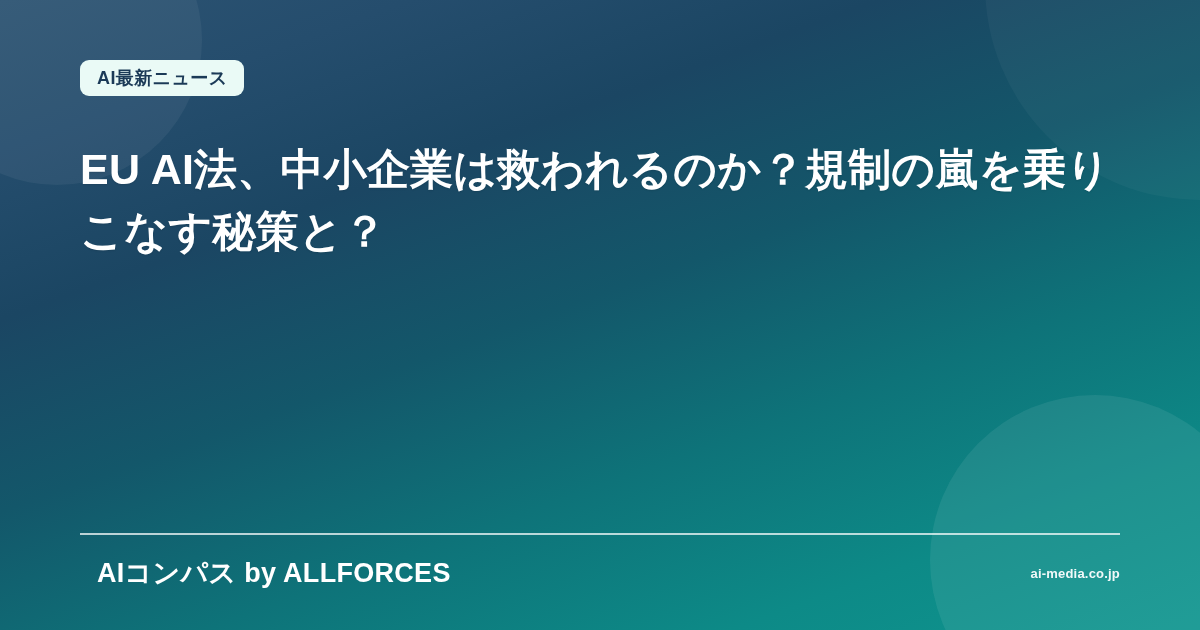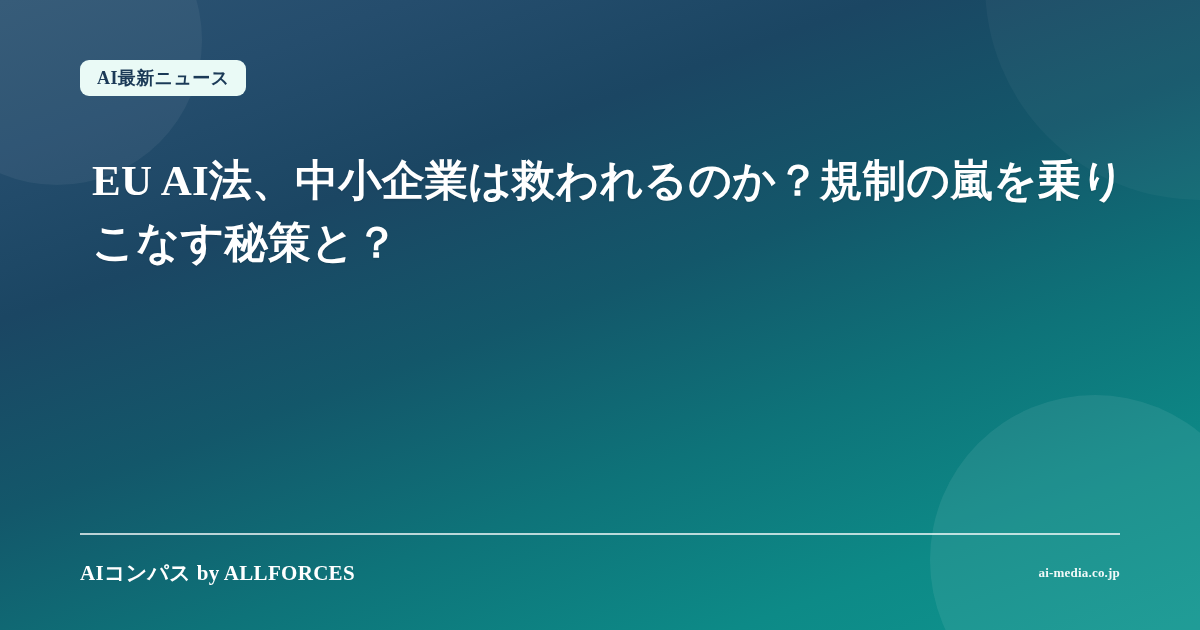--- a/index.html
+++ b/index.html
@@ -7,21 +7,21 @@
     margin: 0;
     padding: 0;
     background: #ffffff;
   }
 
   .og-card {
     position: relative;
     width: 1200px;
     height: 630px;
     overflow: hidden;
-    font-family: Liberation Serif, serif;
+    font-family: Liberation Sans, sans-serif;
     background: linear-gradient(160deg,
                 #2c5372 0%,
                 #254d6d 14%,
                 #1b4663 30%,
                 #13576a 48%,
                 #0e7379 66%,
                 #0d8a87 84%,
                 #0f958f 100%);
   }
 
@@ -79,21 +79,21 @@
     white-space: nowrap;
     box-sizing: border-box;
   }
 
   
   .headline {
     position: absolute;
     left: 80px;
     top: 138px;
     width: 1045px;
-    margin: 12px;
+    margin: 0;
     color: #ffffff;
     font-size: 43px;
     font-weight: bold;
     line-height: 62px;
     letter-spacing: 0.2px;
     text-shadow: 0 1px 2px rgba(0, 0, 0, 0.10);
   }
 
   
   .footer-divider {
@@ -110,24 +110,25 @@
     left: 80px;
     right: 80px;
     top: 556px;
     height: 34px;
     display: flex;
     align-items: center;
     justify-content: space-between;
   }
   .footer-brand {
     color: #ffffff;
-    font-size: 21px;
+    font-size: 27px;
     font-weight: bold;
     letter-spacing: 0.3px;
     white-space: nowrap;
+    margin-left: 17px;
   }
   .footer-url {
     color: rgba(255, 255, 255, 0.94);
     font-size: 13px;
     font-weight: bold;
     letter-spacing: 0.2px;
     white-space: nowrap;
   }
 </style>
 </head>

